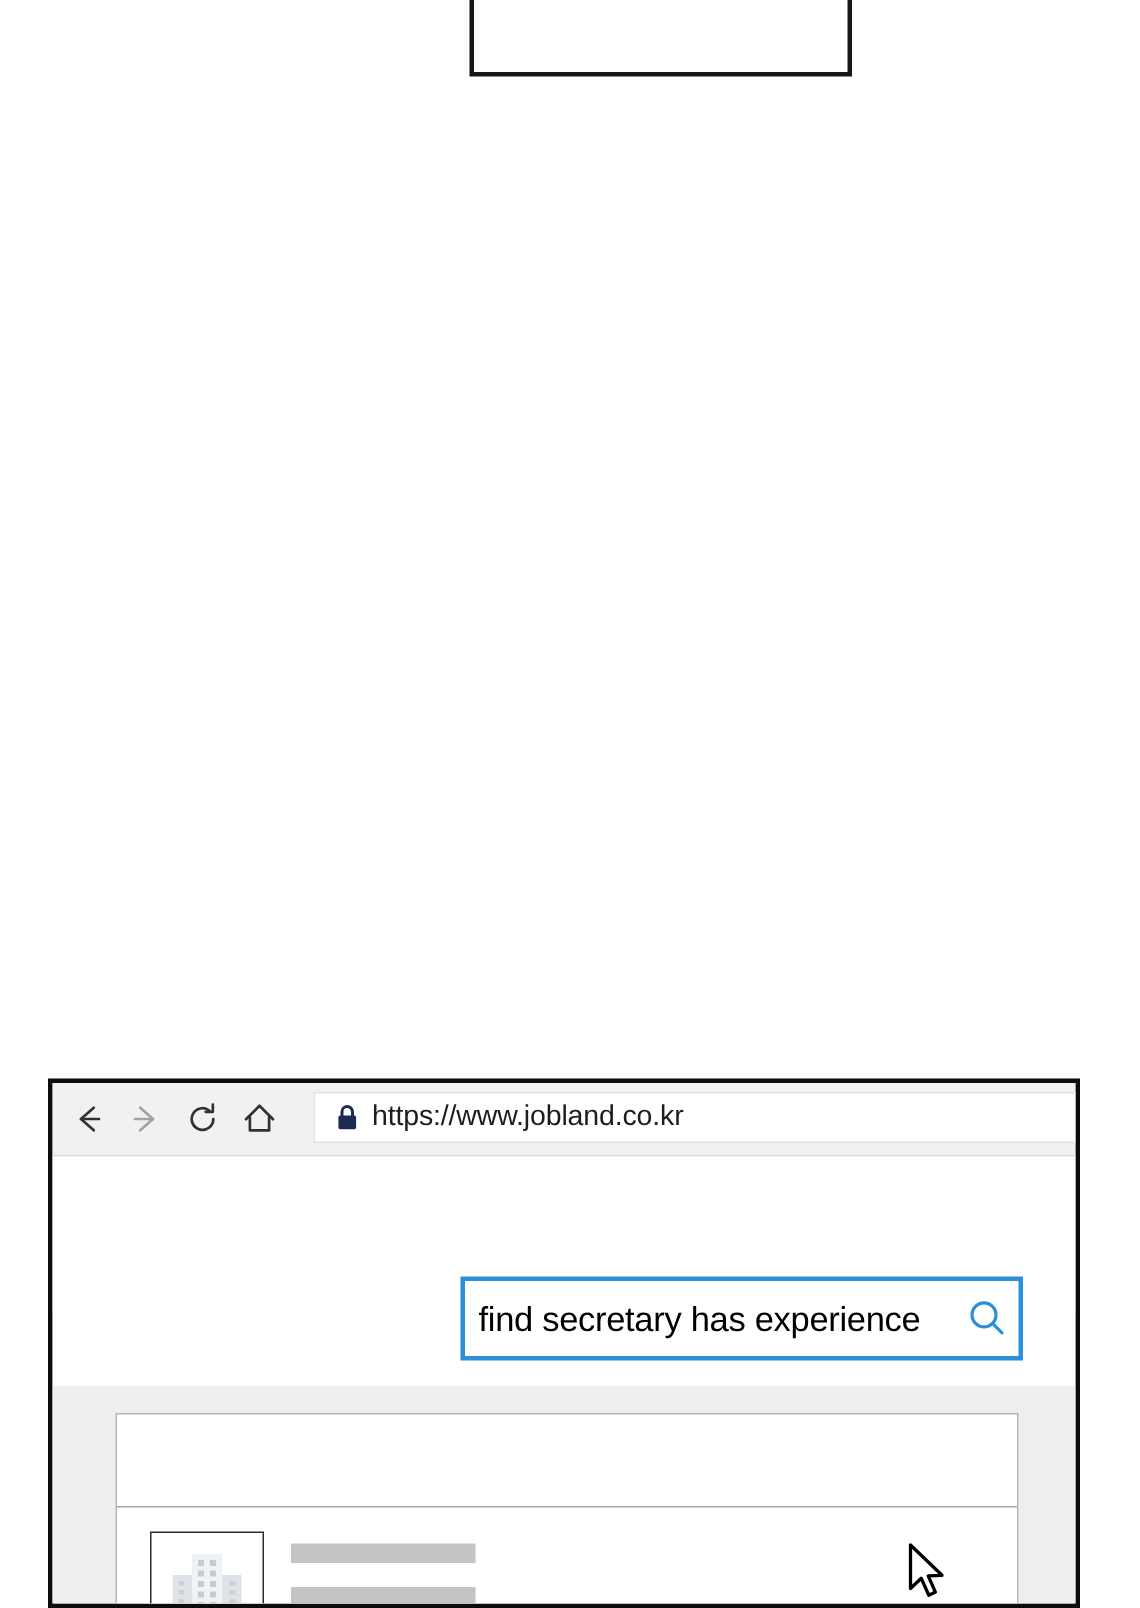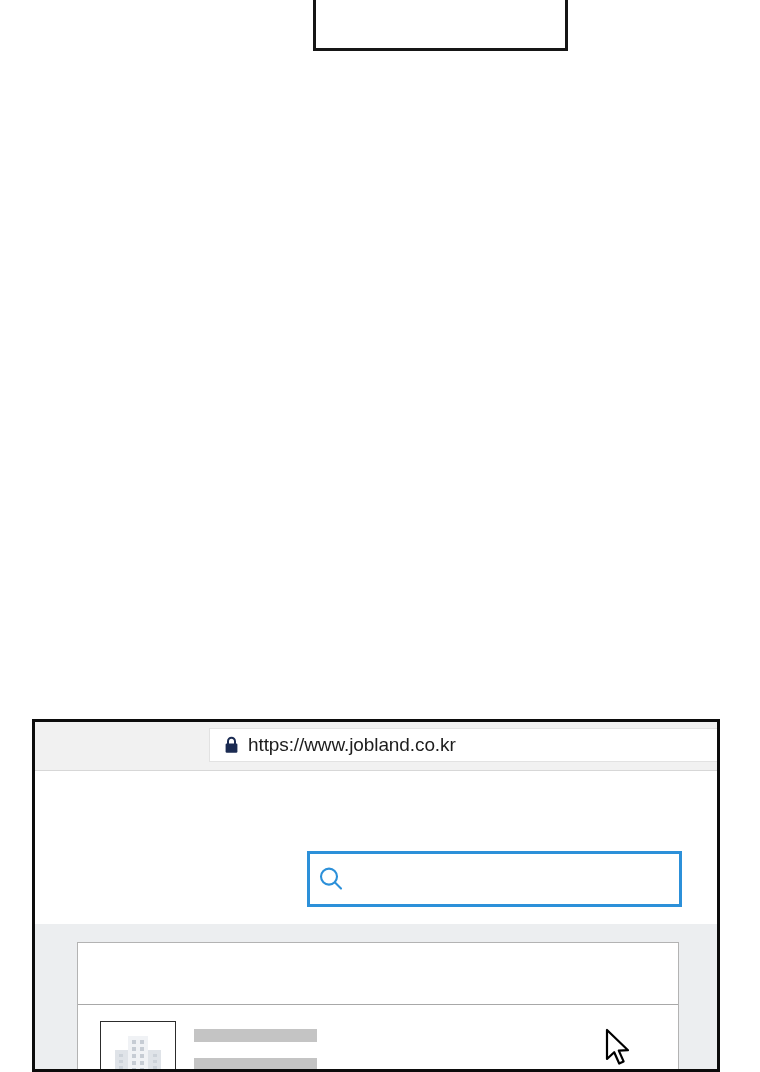--- a/index.html
+++ b/index.html
@@ -43,21 +43,20 @@
 
   
   #toolbar {
     position: relative;
     height: 49px;
     background: #f1f1f1;
     border-bottom: 1px solid #d7d7d7;
     display: flex;
     align-items: center;
     box-sizing: border-box;
-    flex-direction: column;
   }
   .nav-btn {
     width: 38px;
     height: 40px;
     display: flex;
     align-items: center;
     justify-content: center;
     flex: none;
   }
   .nav-btn svg { display: block; }
@@ -253,20 +252,21 @@
         </span>
         <span id="url-text">https://www.jobland.co.kr</span>
       </div>
     </div>
 
     <div id="viewport">
 
       <div id="site-header">
 
         <div id="search-box">
+          <span id="search-input-text" placeholder="find secretary has experience">find secretary has experience</span>
           <span id="search-icon">
             <svg width="30" height="30" viewBox="0 0 30 30">
               <circle cx="13" cy="12.6" r="8" fill="none" stroke="#2c90d9" stroke-width="2.1"></circle>
               <line x1="19" y1="18.6" x2="25" y2="24.6" stroke="#2c90d9" stroke-width="2.1" stroke-linecap="round"></line>
             </svg>
           </span>
         </div>
       </div>
 
       <div id="results-band">

